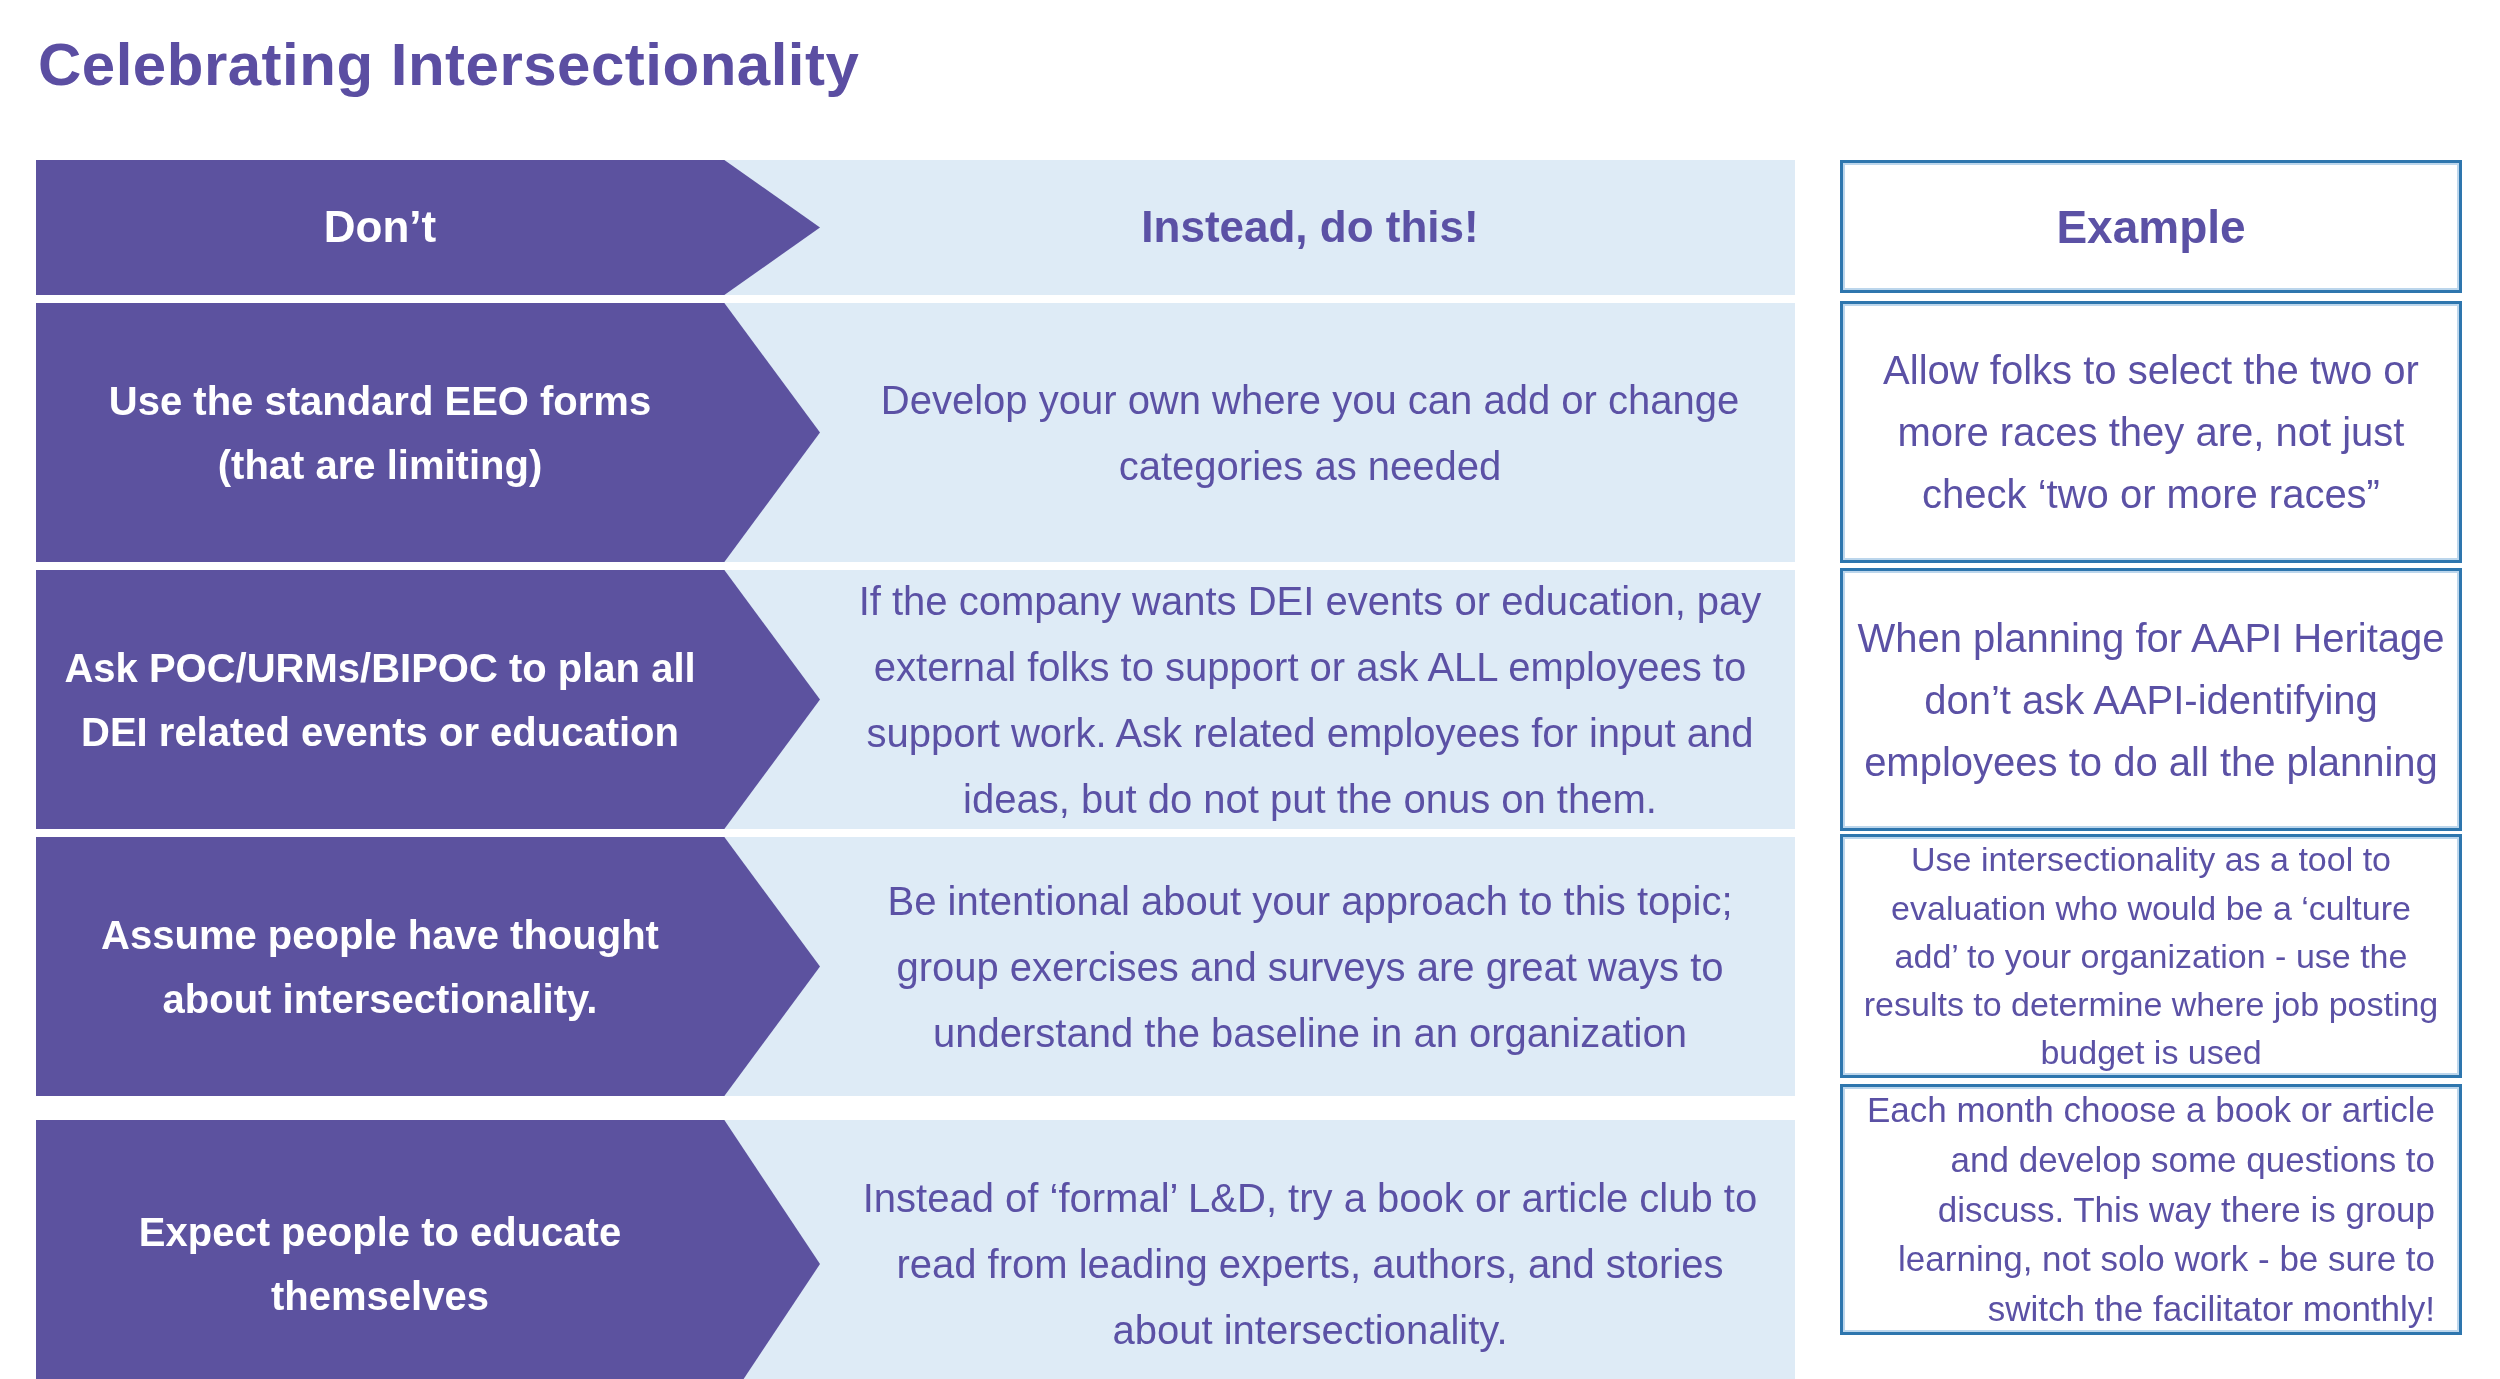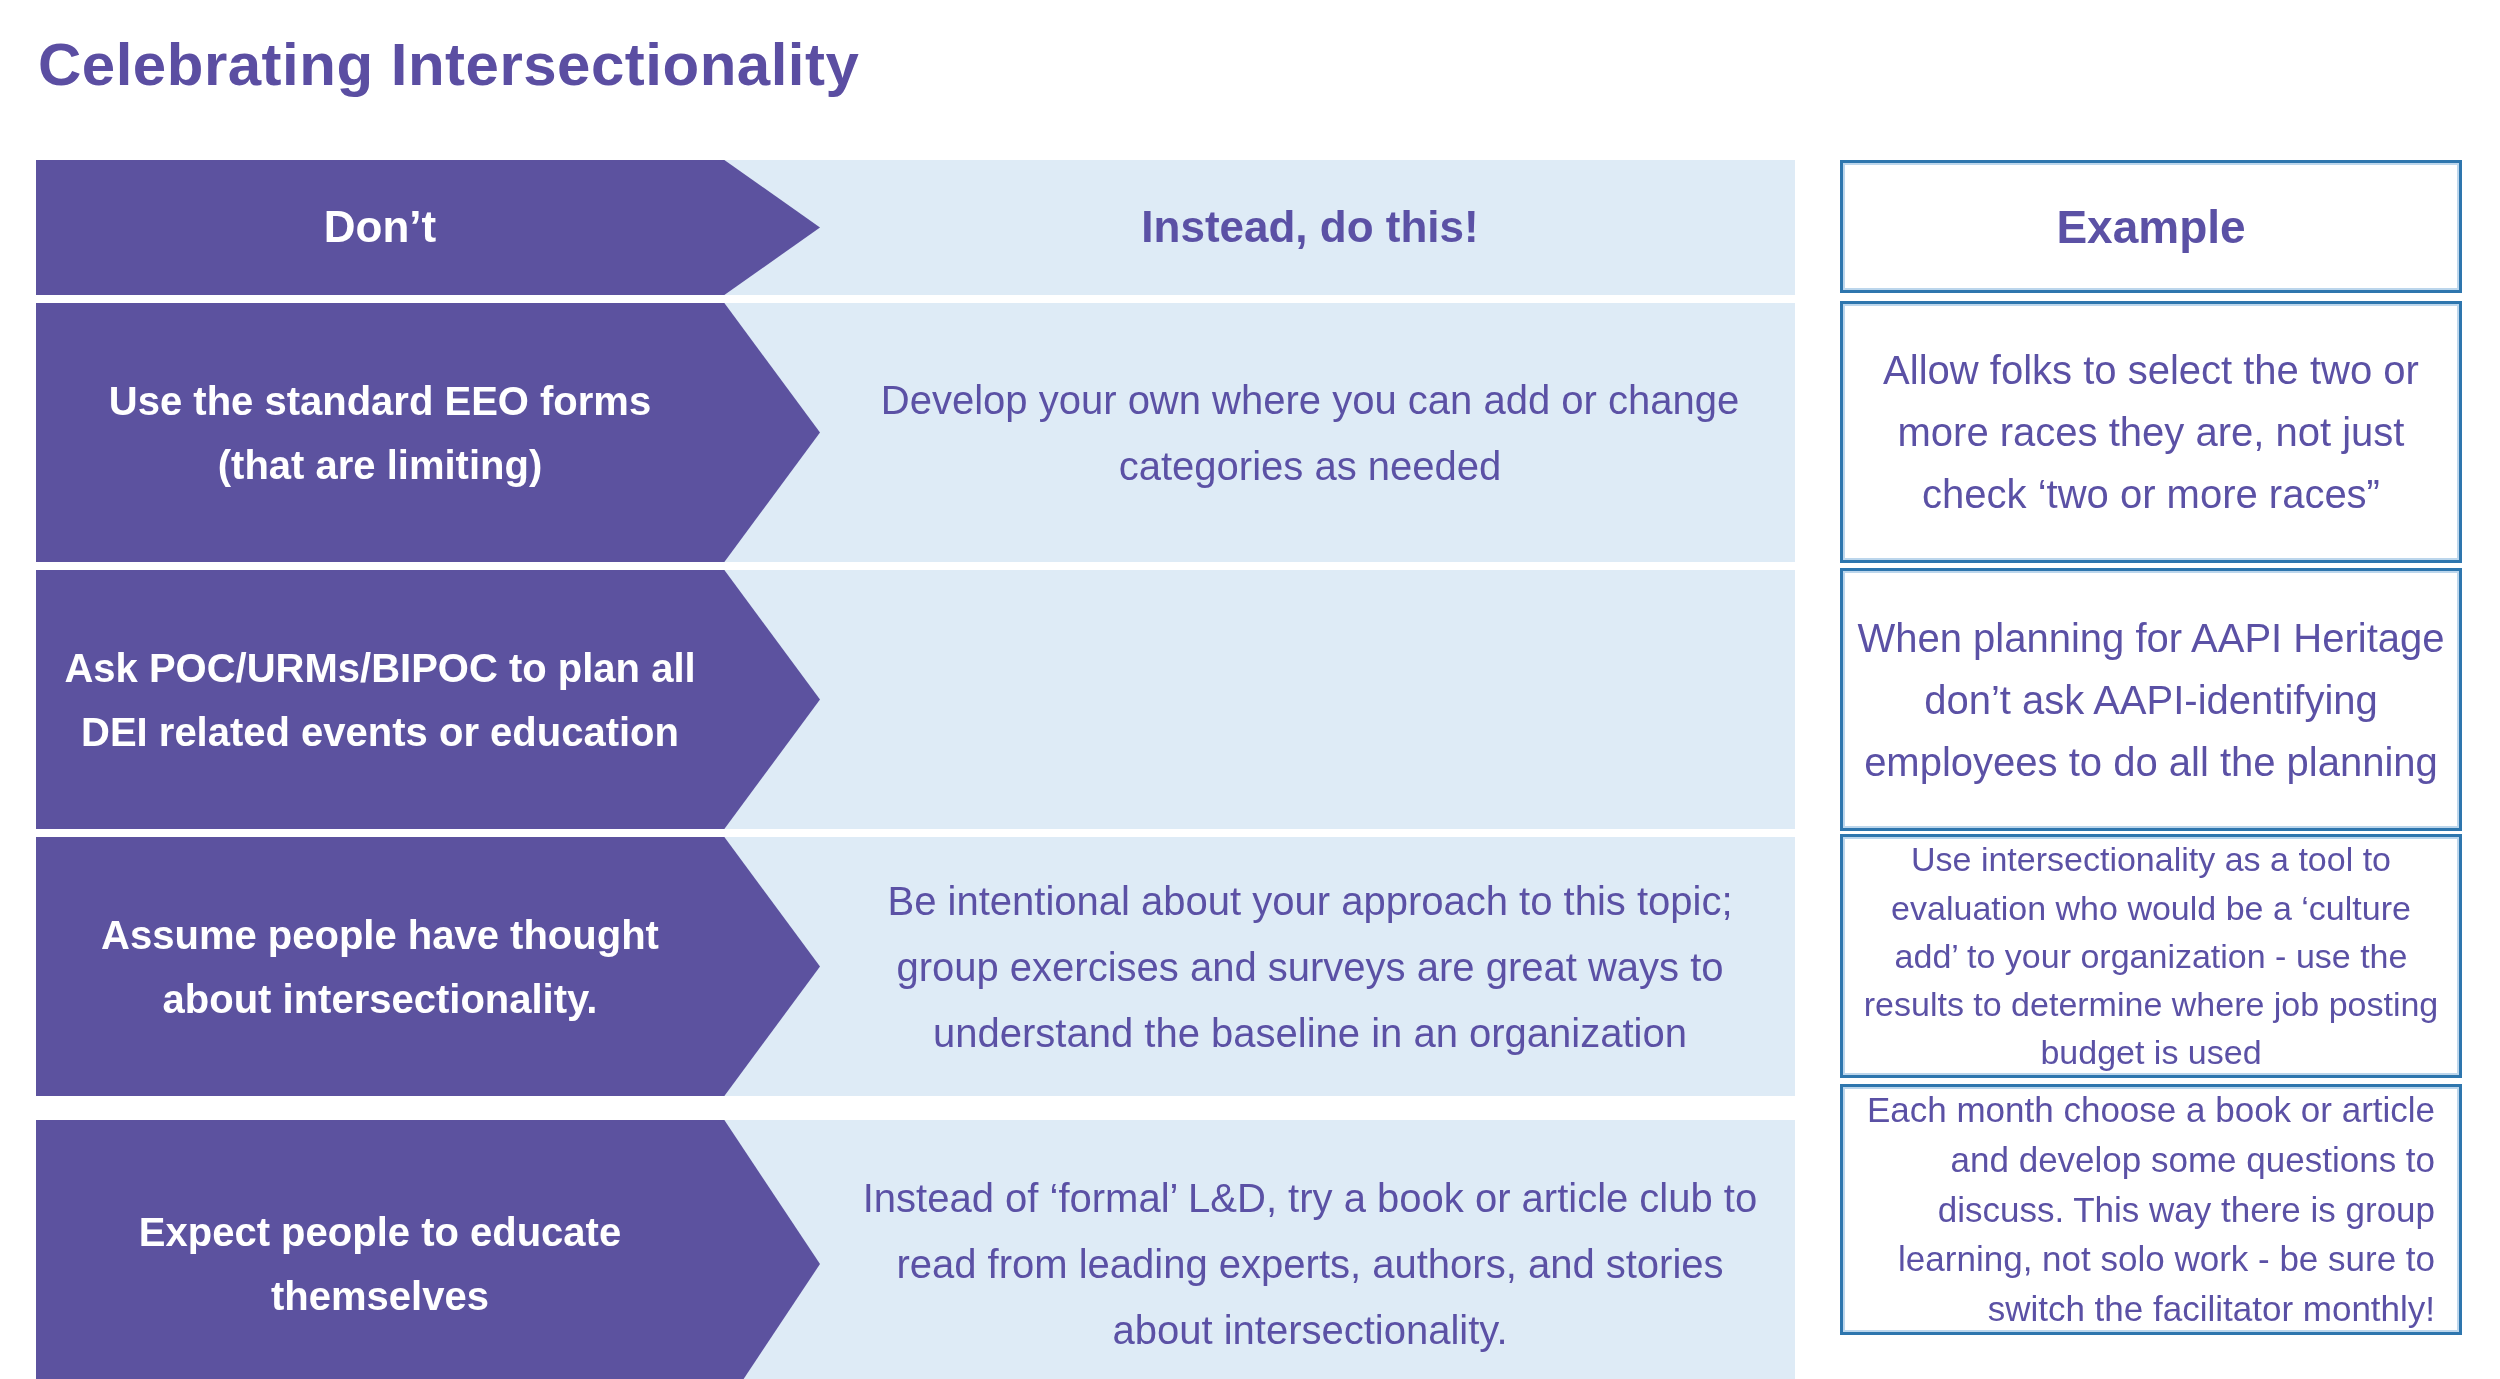--- a/index.html
+++ b/index.html
@@ -82,20 +82,24 @@
   </div>
   <div class="example-box ex-1">Allow folks to select the two or
 more races they are, not just
 check ‘two or more races”</div>
 
   <div class="row row-2">
     <div class="blue-band"></div>
     <div class="chevron"></div>
     <div class="dont-text">Ask POC/URMs/BIPOC to plan all
 DEI related events or education</div>
+    <div class="do-text">If the company wants DEI events or education, pay
+external folks to support or ask ALL employees to
+support work. Ask related employees for input and
+ideas, but do not put the onus on them.</div>
   </div>
   <div class="example-box ex-2">When planning for AAPI Heritage
 don’t ask AAPI-identifying
 employees to do all the planning</div>
 
   <div class="row row-3">
     <div class="blue-band"></div>
     <div class="chevron"></div>
     <div class="dont-text">Assume people have thought
 about intersectionality.</div>

